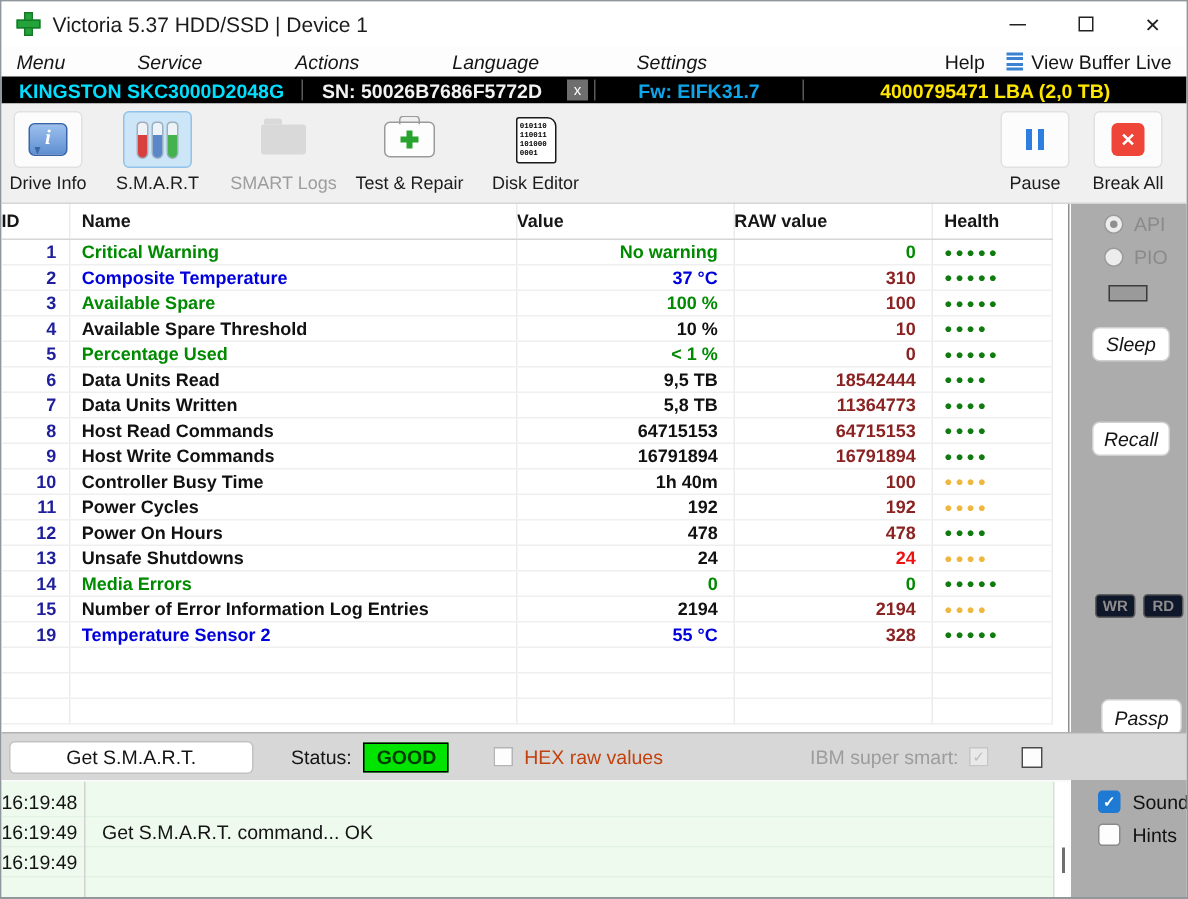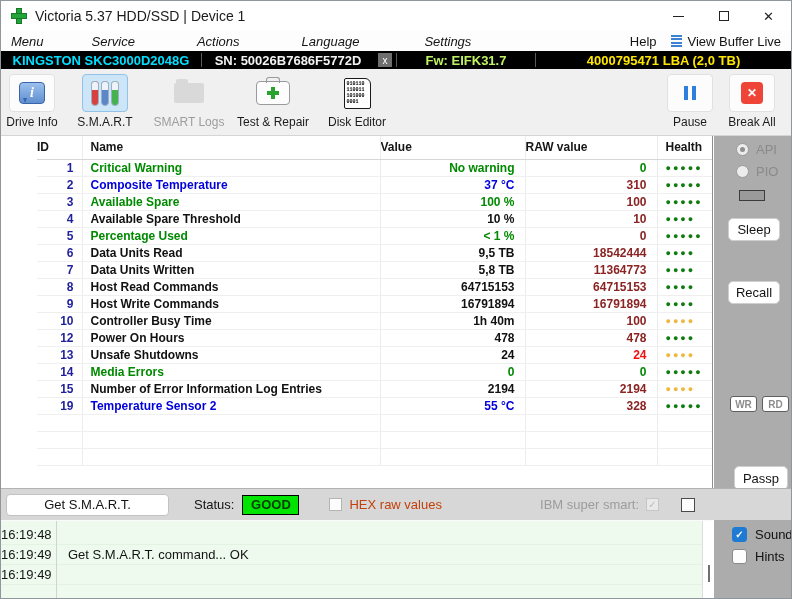--- a/index.html
+++ b/index.html
@@ -34,21 +34,21 @@
   .list-icon i { display:block; width:11px; height:2px; background:#3c82d2; margin:1.5px 0; }
   .vbl-label { font-size:13px; color:#141414; }
 
   
   .devicebar { position:absolute; left:0; top:50px; width:100%; height:18px; background:#000;
     display:flex; align-items:center; font-size:13px; font-weight:700; }
   .seg-model { width:200px; text-align:center; color:#00dfff; }
   .seg-sn { width:172px; text-align:center; color:#f2f2f2; }
   .sn-x { width:14px; height:14px; margin:0 4px; background:#6e6e6e; color:#fff; font-size:10px; font-weight:400;
     display:flex; align-items:center; justify-content:center; }
-  .seg-fw { width:138px; text-align:center; color:#bef264; }
+  .seg-fw { width:138px; text-align:center; color:#0ea5e9; }
   .seg-lba { flex:1; text-align:center; color:#ffe600; }
   .vsep { width:1px; height:14px; background:#5a5a5a; }
 
   
   .toolbar { position:absolute; left:0; top:68px; width:100%; height:67px; background:#f0f0f0;
     border-bottom:1px solid #d5d5d5; display:flex; align-items:flex-start; padding-top:5px; }
   .tool-btn { width:84px; display:flex; flex-direction:column; align-items:center; }
   .tool-btn.narrow { width:62px; }
   .icon-box { width:46px; height:38px; border-radius:4px; display:flex; align-items:center; justify-content:center;
     border:1px solid transparent; }
@@ -85,45 +85,45 @@
     white-space:pre; text-align:left; overflow:hidden; }
 
   .pause-glyph { display:flex; gap:4px; }
   .pause-glyph i { width:4px; height:14px; background:#2d7ede; }
   .break-glyph { width:22px; height:22px; border-radius:4px; background:#ee4538;
     color:#fff; font-size:12px; font-weight:700; display:flex; align-items:center; justify-content:center; }
 
   
   .main { position:absolute; left:0; top:135px; width:100%; height:352px; }
   .table-panel { position:absolute; left:0; top:0; width:712px; height:352px; background:#fff;
-    border-right:1px solid #8d8d8d; overflow:hidden;padding-left:36px; }
+    border-right:1px solid #8d8d8d; overflow:hidden; }
   table.smart { border-collapse:collapse; table-layout:fixed; width:700px; font-size:12px; font-weight:700; }
   table.smart th, table.smart td { border-right:1px solid #ececec; border-bottom:1px solid #efefef; overflow:hidden; white-space:nowrap; }
   table.smart th { height:23px; border-bottom:1px solid #d6d6d6; color:#161616; text-align:left; }
   table.smart td { height:17px; }
   .c-id { width:45px; text-align:right; padding-right:8px; color:#1f1f9c; }
   th.c-id { color:#161616; }
   .c-name { width:298px; text-align:left; padding-left:8px; }
   .c-value { width:145px; text-align:right; padding-right:10px; }
   .c-raw { width:132px; text-align:right; padding-right:10px; }
   .c-health { width:80px; text-align:left; padding-left:8px; font-size:9px; letter-spacing:2px; }
   .col-green { color:#008a00; } .col-blue { color:#0000dc; } .col-black { color:#111; }
   .col-maroon { color:#8b2323; } .col-red { color:#f01212; }
   .health-green { color:#107c10; } .health-amber { color:#efb73e; }
 
   .sidebar { position:absolute; left:713px; top:0; width:79px; height:352px; background:#acacac;padding-left:44px; }
   .radio-row { position:absolute; left:22px; display:flex; align-items:center; gap:7px; color:#8a8a8a; font-size:13px; }
   .radio { width:13px; height:13px; border-radius:50%; background:#ececec; border:1px solid #9a9a9a; position:relative; }
   .radio.sel::after { content:""; position:absolute; left:3px; top:3px; width:5px; height:5px; border-radius:50%; background:#8f8f8f; }
   .swatch { position:absolute; left:25px; top:54px; width:26px; height:11px; background:#9a9a9a; border:1px solid #3c3c3c; }
   .side-btn { position:absolute; background:#fff; border:1px solid #cfcfcf; border-radius:5px;
-    font-size:13px; color:#141414; display:flex; align-items:center; justify-content:center; }
+    font-size:13px; color:#141414; display:flex; align-items:center; justify-content:center;font-style:italic; }
   .btn-sleep { left:14px; top:82px; width:52px; height:23px; }
   .btn-recall { left:14px; top:145px; width:52px; height:23px; }
-  .mini-btn { position:absolute; width:27px; height:16px; background:#ffffff; border:1px solid #5f5f5f; border-radius:3px;
+  .mini-btn { position:absolute; width:27px; height:16px; background:#0f172a; border:1px solid #5f5f5f; border-radius:3px;
     font-size:10px; font-weight:700; color:#8d8d8d; display:flex; align-items:center; justify-content:center; }
   .btn-wr { left:16px; top:260px; } .btn-rd { left:48px; top:260px; }
   .btn-passp { left:20px; top:330px; width:54px; height:24px; }
 
   
   .controlbar { position:absolute; left:0; top:487px; width:100%; height:32px; background:#d7d7d7;
     border-top:1px solid #b2b2b2; display:flex; align-items:center; font-size:13px; }
   .btn-getsmart { margin-left:5px; width:163px; height:22px; background:#fff; border:1px solid #c2c2c2; border-radius:4px;
     display:flex; align-items:center; justify-content:center; color:#141414; }
   .status-label { margin-left:25px; color:#141414; }
@@ -342,20 +342,27 @@
               <td class="c-health health-green">●●●●</td>
             </tr>
             <tr>
               <td class="c-id">10</td>
               <td class="c-name col-black">Controller Busy Time</td>
               <td class="c-value col-black">1h 40m</td>
               <td class="c-raw col-maroon">100</td>
               <td class="c-health health-amber">●●●●</td>
             </tr>
             <tr>
+              <td class="c-id">11</td>
+              <td class="c-name col-black">Power Cycles</td>
+              <td class="c-value col-black">192</td>
+              <td class="c-raw col-maroon">192</td>
+              <td class="c-health health-amber">●●●●</td>
+            </tr>
+            <tr>
               <td class="c-id">12</td>
               <td class="c-name col-black">Power On Hours</td>
               <td class="c-value col-black">478</td>
               <td class="c-raw col-maroon">478</td>
               <td class="c-health health-green">●●●●</td>
             </tr>
             <tr>
               <td class="c-id">13</td>
               <td class="c-name col-black">Unsafe Shutdowns</td>
               <td class="c-value col-black">24</td>

